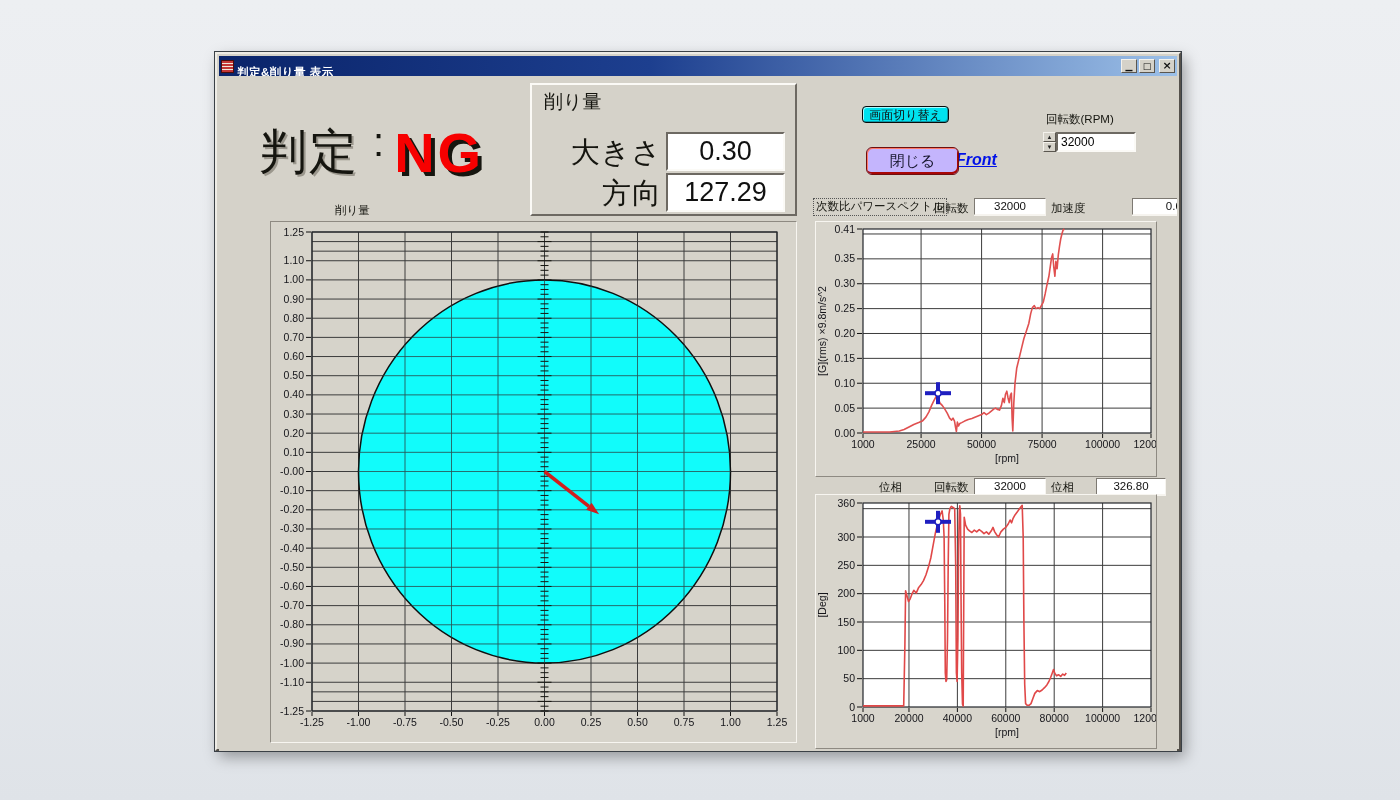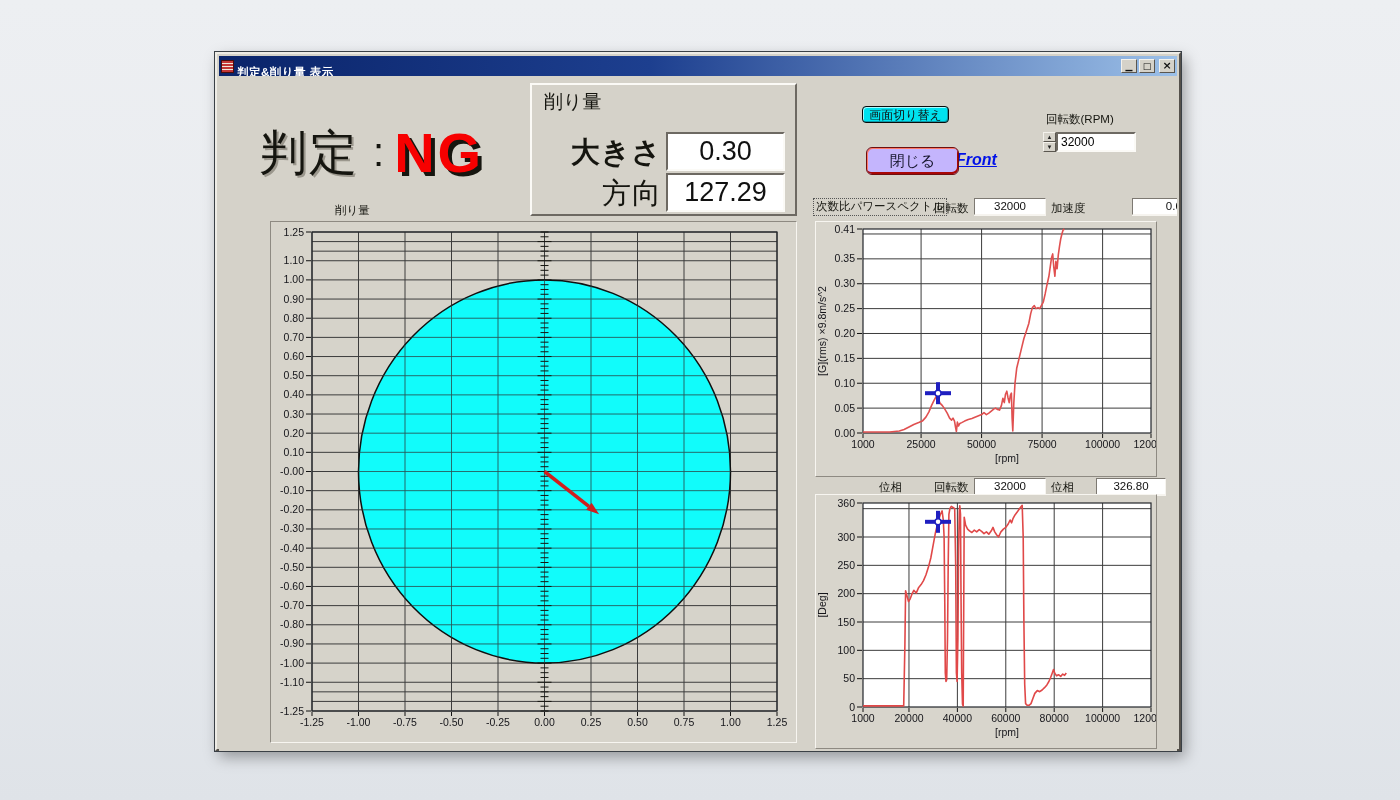--- a/index.html
+++ b/index.html
@@ -16,21 +16,21 @@
             background:repeating-linear-gradient(180deg,#c23636 0 2px,#f0e6da 2px 3px);}
   .title-text{color:#fff;font-size:11.5px;font-weight:bold;letter-spacing:.5px;flex:1;
               white-space:nowrap;overflow:hidden;margin-top:12px;}
   .winbtns{display:flex;gap:2px;}
   .winbtn{width:16px;height:14px;background:#d5d2c9;border:1px solid;
           border-color:#f4f2ec #5a564f #5a564f #f4f2ec;font-size:9px;line-height:12px;
           text-align:center;color:#111;padding:0;font-family:"DejaVu Sans",sans-serif;}
   .winbtn.close{margin-left:2px;font-size:11px;font-weight:bold;}
   .client{position:relative;height:675px;background:#d5d2c9;overflow:hidden;}
 
-  .judgment{position:absolute;left:40px;top:44px;display:flex;align-items:center;white-space:nowrap;}
+  .judgment{position:absolute;left:40px;top:44px;display:flex;align-items:flex-start;white-space:nowrap;}
   .judgment .jlabel{font-size:48px;color:#15150f;text-shadow:2px 2px 0 #9b978d;letter-spacing:2px;}
   .judgment .jsep{font-size:40px;color:#15150f;margin:0 10px 0 14px;}
   .judgment .jvalue{font-size:56px;font-weight:bold;color:#f70000;text-shadow:4px 4px 0 #16160f;letter-spacing:3px;}
 
   .cut-panel{position:absolute;left:311px;top:7px;width:267px;height:133px;box-sizing:border-box;
              background:#d5d2c9;border:2px solid;border-color:#fbfaf6 #6d6962 #6d6962 #fbfaf6;}
   .cut-title{position:absolute;left:12px;top:4px;font-size:19px;color:#15150f;}
   .cut-label{position:absolute;width:130px;text-align:right;font-size:29px;color:#15150f;letter-spacing:1px;}
   .cut-box{position:absolute;left:134px;width:119px;height:39px;box-sizing:border-box;background:#fff;
            border:2px solid;border-color:#6d6962 #fbfaf6 #fbfaf6 #6d6962;
@@ -85,21 +85,21 @@
     <div class="client">
 
       <div class="judgment">
         <span class="jlabel">判定</span>
         <span class="jsep">:</span>
         <span class="jvalue">NG</span>
       </div>
 
       <div class="cut-panel">
         <div class="cut-title">削り量</div>
-        <div class="cut-label" style="top:48px;font-weight:bold;">大きさ</div>
+        <div class="cut-label" style="top:48px;">大きさ</div>
         <div class="cut-box" style="top:47px;">0.30</div>
         <div class="cut-label" style="top:89px;">方向</div>
         <div class="cut-box" style="top:88px;">127.29</div>
       </div>
 
       <button class="switch-btn">画面切り替え</button>
       <a class="front-link">Front</a>
       <button class="close-btn">閉じる</button>
       <div class="rpm-label">回転数(RPM)</div>
       <div class="spinner">

